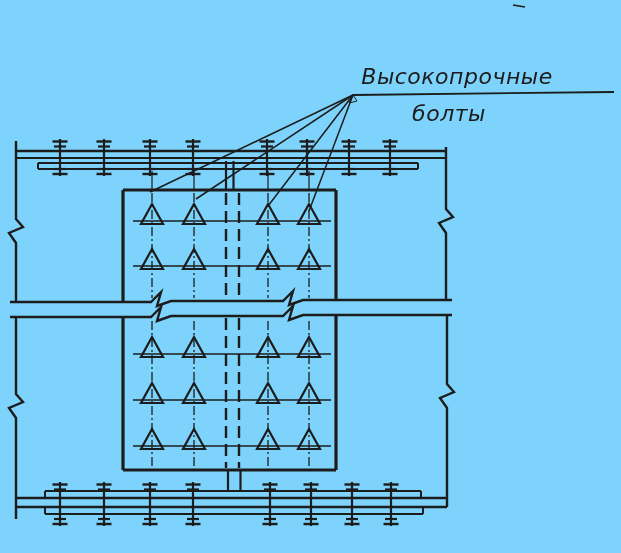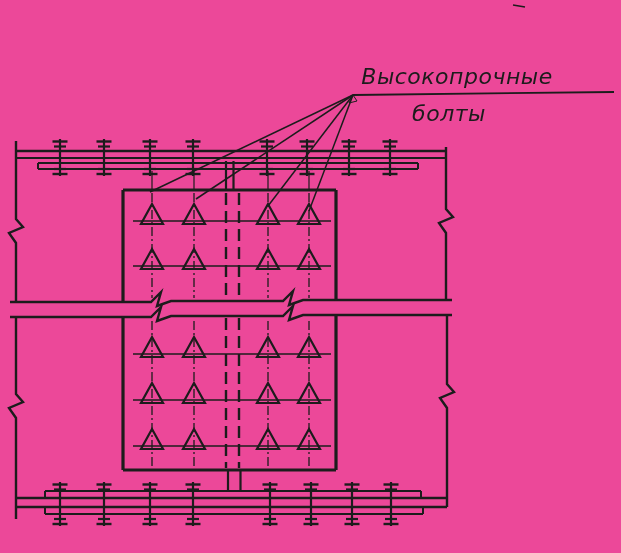--- a/index.html
+++ b/index.html
@@ -5,21 +5,21 @@
   html,body{margin:0;padding:0;background:#ffffff;}
   .sheet{position:relative;width:621px;height:553px;background:#fcfcfa;overflow:hidden;
          font-family:"DejaVu Sans",sans-serif;}
   svg{position:absolute;left:0;top:0;}
   text.anno{font-family:"DejaVu Sans",sans-serif;font-style:italic;font-weight:500;
             font-size:22px;letter-spacing:0.5px;fill:#1c1c1c;}
 </style>
 </head>
 <body>
 
-<div class="sheet" style="background: #ec4899;">
+<div class="sheet" style="background: #7dd3fc;">
   <svg id="dwg" width="621" height="553" viewBox="0 0 621 553">
     <g id="g-beam">
         <path d="M16,141 L16,219 L23,227 L9,233 L16,243 L16,301" fill="none" stroke="#1c1c1c" stroke-width="2.4" stroke-linejoin="miter"></path>
         <path d="M16,316 L16,394 L23,402 L9,408 L16,418 L16,519" fill="none" stroke="#1c1c1c" stroke-width="2.4" stroke-linejoin="miter"></path>
         <path d="M446,147 L446,209 L453,217 L439,223 L446,233 L446,301" fill="none" stroke="#1c1c1c" stroke-width="2.4" stroke-linejoin="miter"></path>
         <path d="M447,316 L447,384 L454,392 L440,398 L447,408 L447,507" fill="none" stroke="#1c1c1c" stroke-width="2.4" stroke-linejoin="miter"></path>
         <path d="M10,302 L151,302 L161,292 L157,306 L171,301 L283,301 L293,291 L289,305 L303,300 L452,300" fill="none" stroke="#1c1c1c" stroke-width="2.4" stroke-linejoin="miter"></path>
         <path d="M10,317 L151,317 L161,307 L157,321 L171,316 L283,316 L293,306 L289,320 L303,315 L452,315" fill="none" stroke="#1c1c1c" stroke-width="2.4" stroke-linejoin="miter"></path>
       </g>
     <g id="g-topflange">

